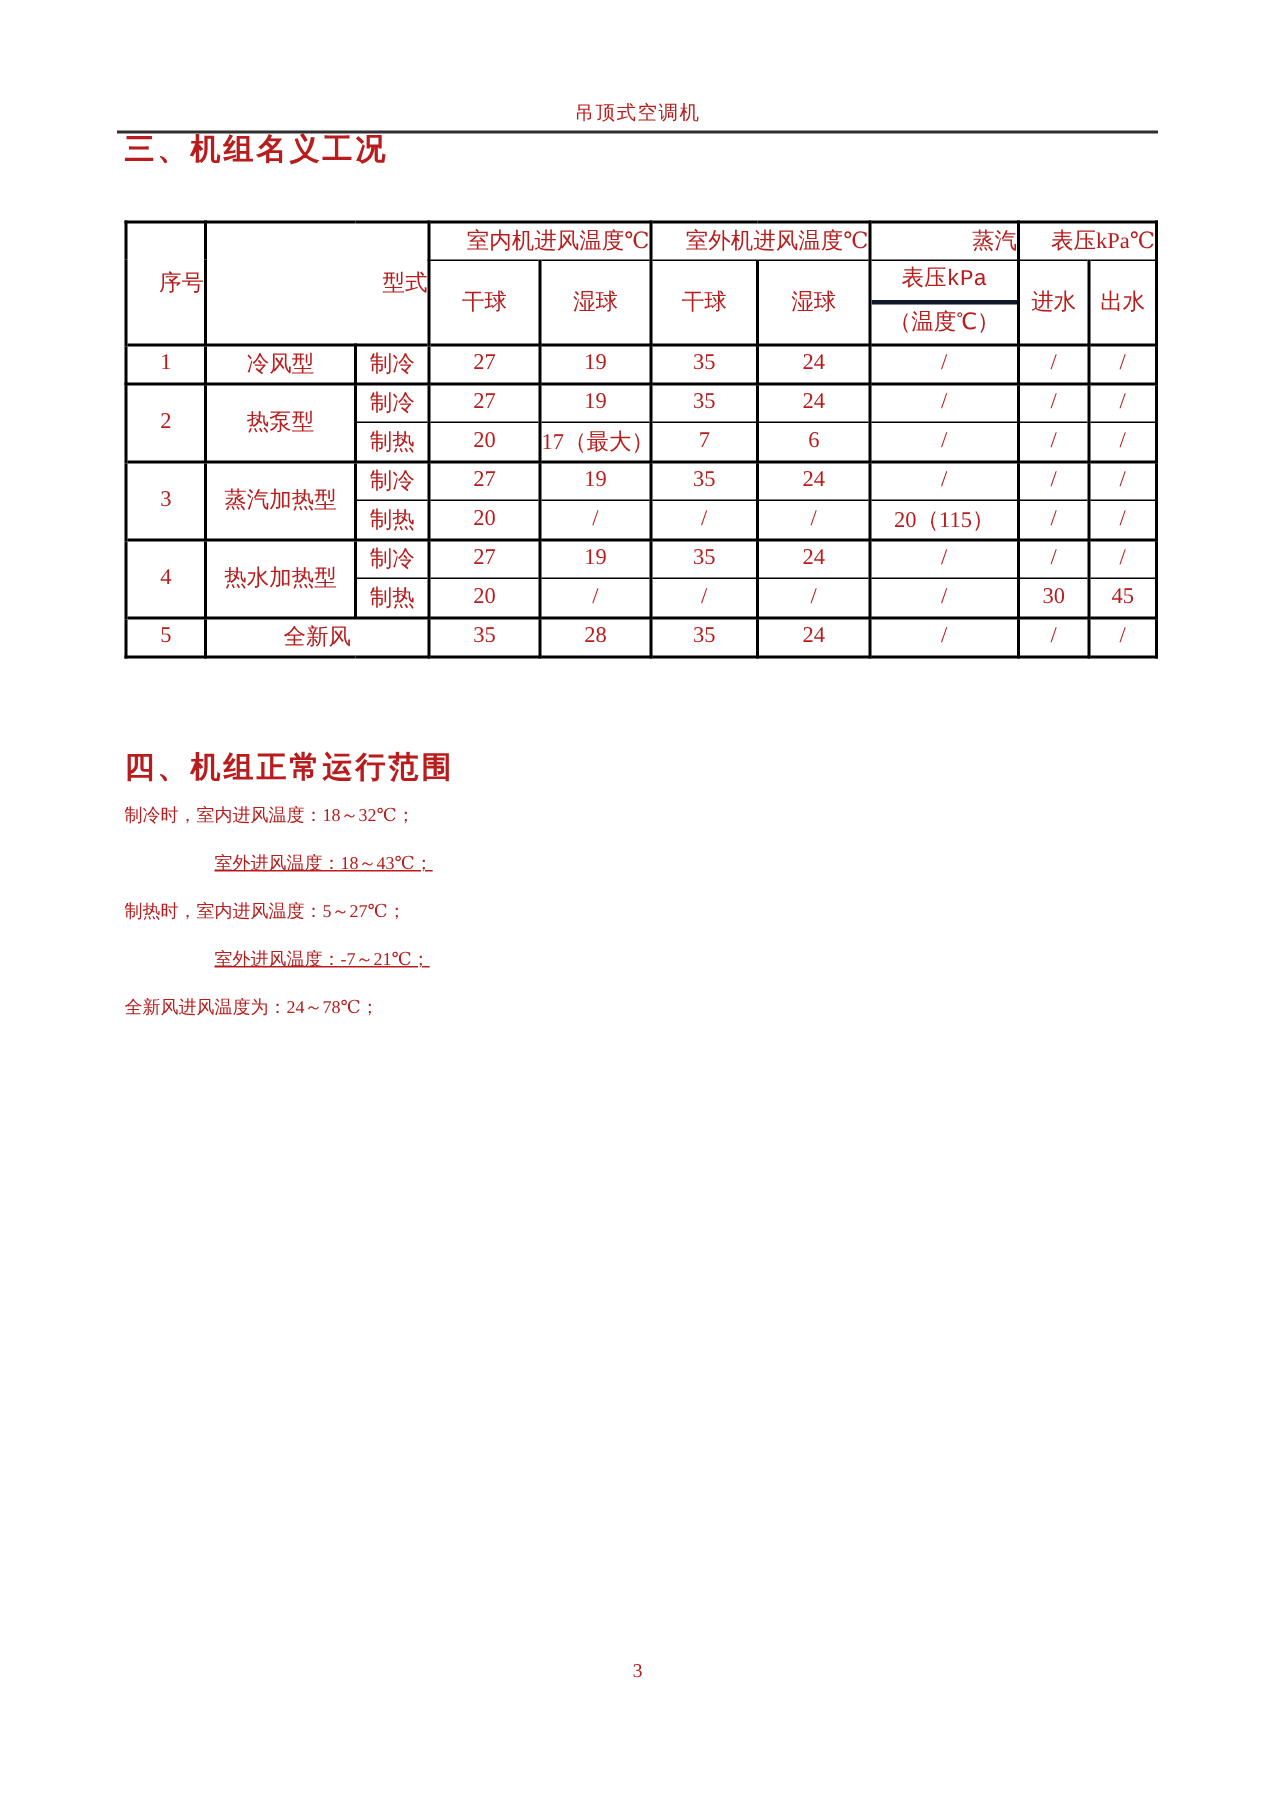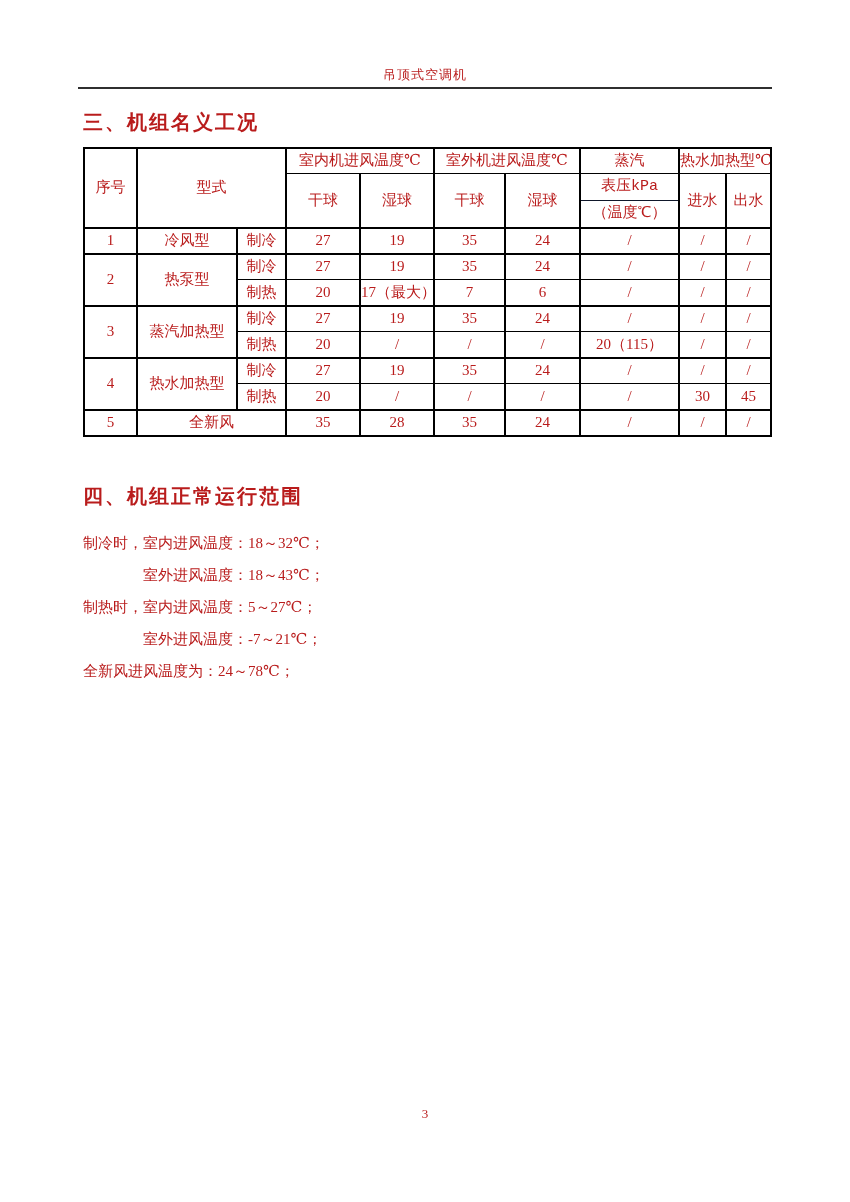--- a/index.html
+++ b/index.html
@@ -27,22 +27,22 @@
     background: #2f2f2f;
   }
   .sec-title {
     position: absolute;
     left: 83px;
     font-size: 20px;
     font-weight: bold;
     letter-spacing: 2px;
     white-space: nowrap;
   }
-  .sec-title-3 { top: 109px; }
-  .sec-title-4 { top: 483px; }
+  .sec-title-3 { top: 86px; }
+  .sec-title-4 { top: 498px; }
 
   
   .cond-table-wrap { position: absolute; top: 147px; left: 83px; }
   table.cond {
     border-collapse: collapse;
     table-layout: fixed;
     width: 687px;
   }
   table.cond th, table.cond td {
     border: 2px solid #000000;
@@ -50,38 +50,38 @@
     font-size: 15px;
     text-align: center;
     vertical-align: middle;
     padding: 0;
     overflow: hidden;
     white-space: nowrap;
   }
   tr.h1 { height: 25px; }
   tr.h2 { height: 53px; font-family: Liberation Mono, monospace; }
   tr.datarow { height: 26px; }
-  tr.h1 > th { border-bottom-width: 1px; }
+  tr.h1 > th { border-bottom-width: 1px; text-align: right; }
   tr.h2 > th { border-top-width: 1px; }
   tr.pre-sub > td { border-bottom-width: 1px; }
   tr.sub > td { border-top-width: 1px; }
   .steam-top {
     height: 26px; line-height: 26px;
-    border-bottom: 1px solid #0f172a;
+    border-bottom: 3px solid #0f172a;
   }
   .steam-bottom { height: 26px; line-height: 26px; }
 
   
   .ranges {
     position: absolute;
     top: 527px; left: 83px;
-    font-size: 15px;
+    font-size: 12px;
   }
   .range-line { height: 32px; line-height: 32px; white-space: nowrap; }
-  .range-line.indent { padding-left: 60px; }
+  .range-line.indent { padding-left: 60px; text-decoration: underline; }
   .note-line {
     position: absolute;
     top: 691px; left: 83px;
     font-size: 15px;
     font-weight: bold;
     font-style: italic;
     white-space: nowrap;
   }
   .page-num {
     position: absolute;
@@ -115,21 +115,21 @@
           <col style="width:47px">
         <col style="width:45px">
       </colgroup>
       <tbody>
           <tr class="h1">
         <th rowspan="2">序号</th>
         <th rowspan="2" colspan="2">型式</th>
         <th colspan="2">室内机进风温度℃</th>
         <th colspan="2">室外机进风温度℃</th>
         <th>蒸汽</th>
-        <th colspan="2">热水加热型℃</th>
+        <th colspan="2">表压kPa℃</th>
       </tr>
       <tr class="h2">
         <th>干球</th>
         <th>湿球</th>
         <th>干球</th>
         <th>湿球</th>
         <th>
           <div class="steam-top">表压kPa</div>
           <div class="steam-bottom">（温度℃）</div>
         </th>

